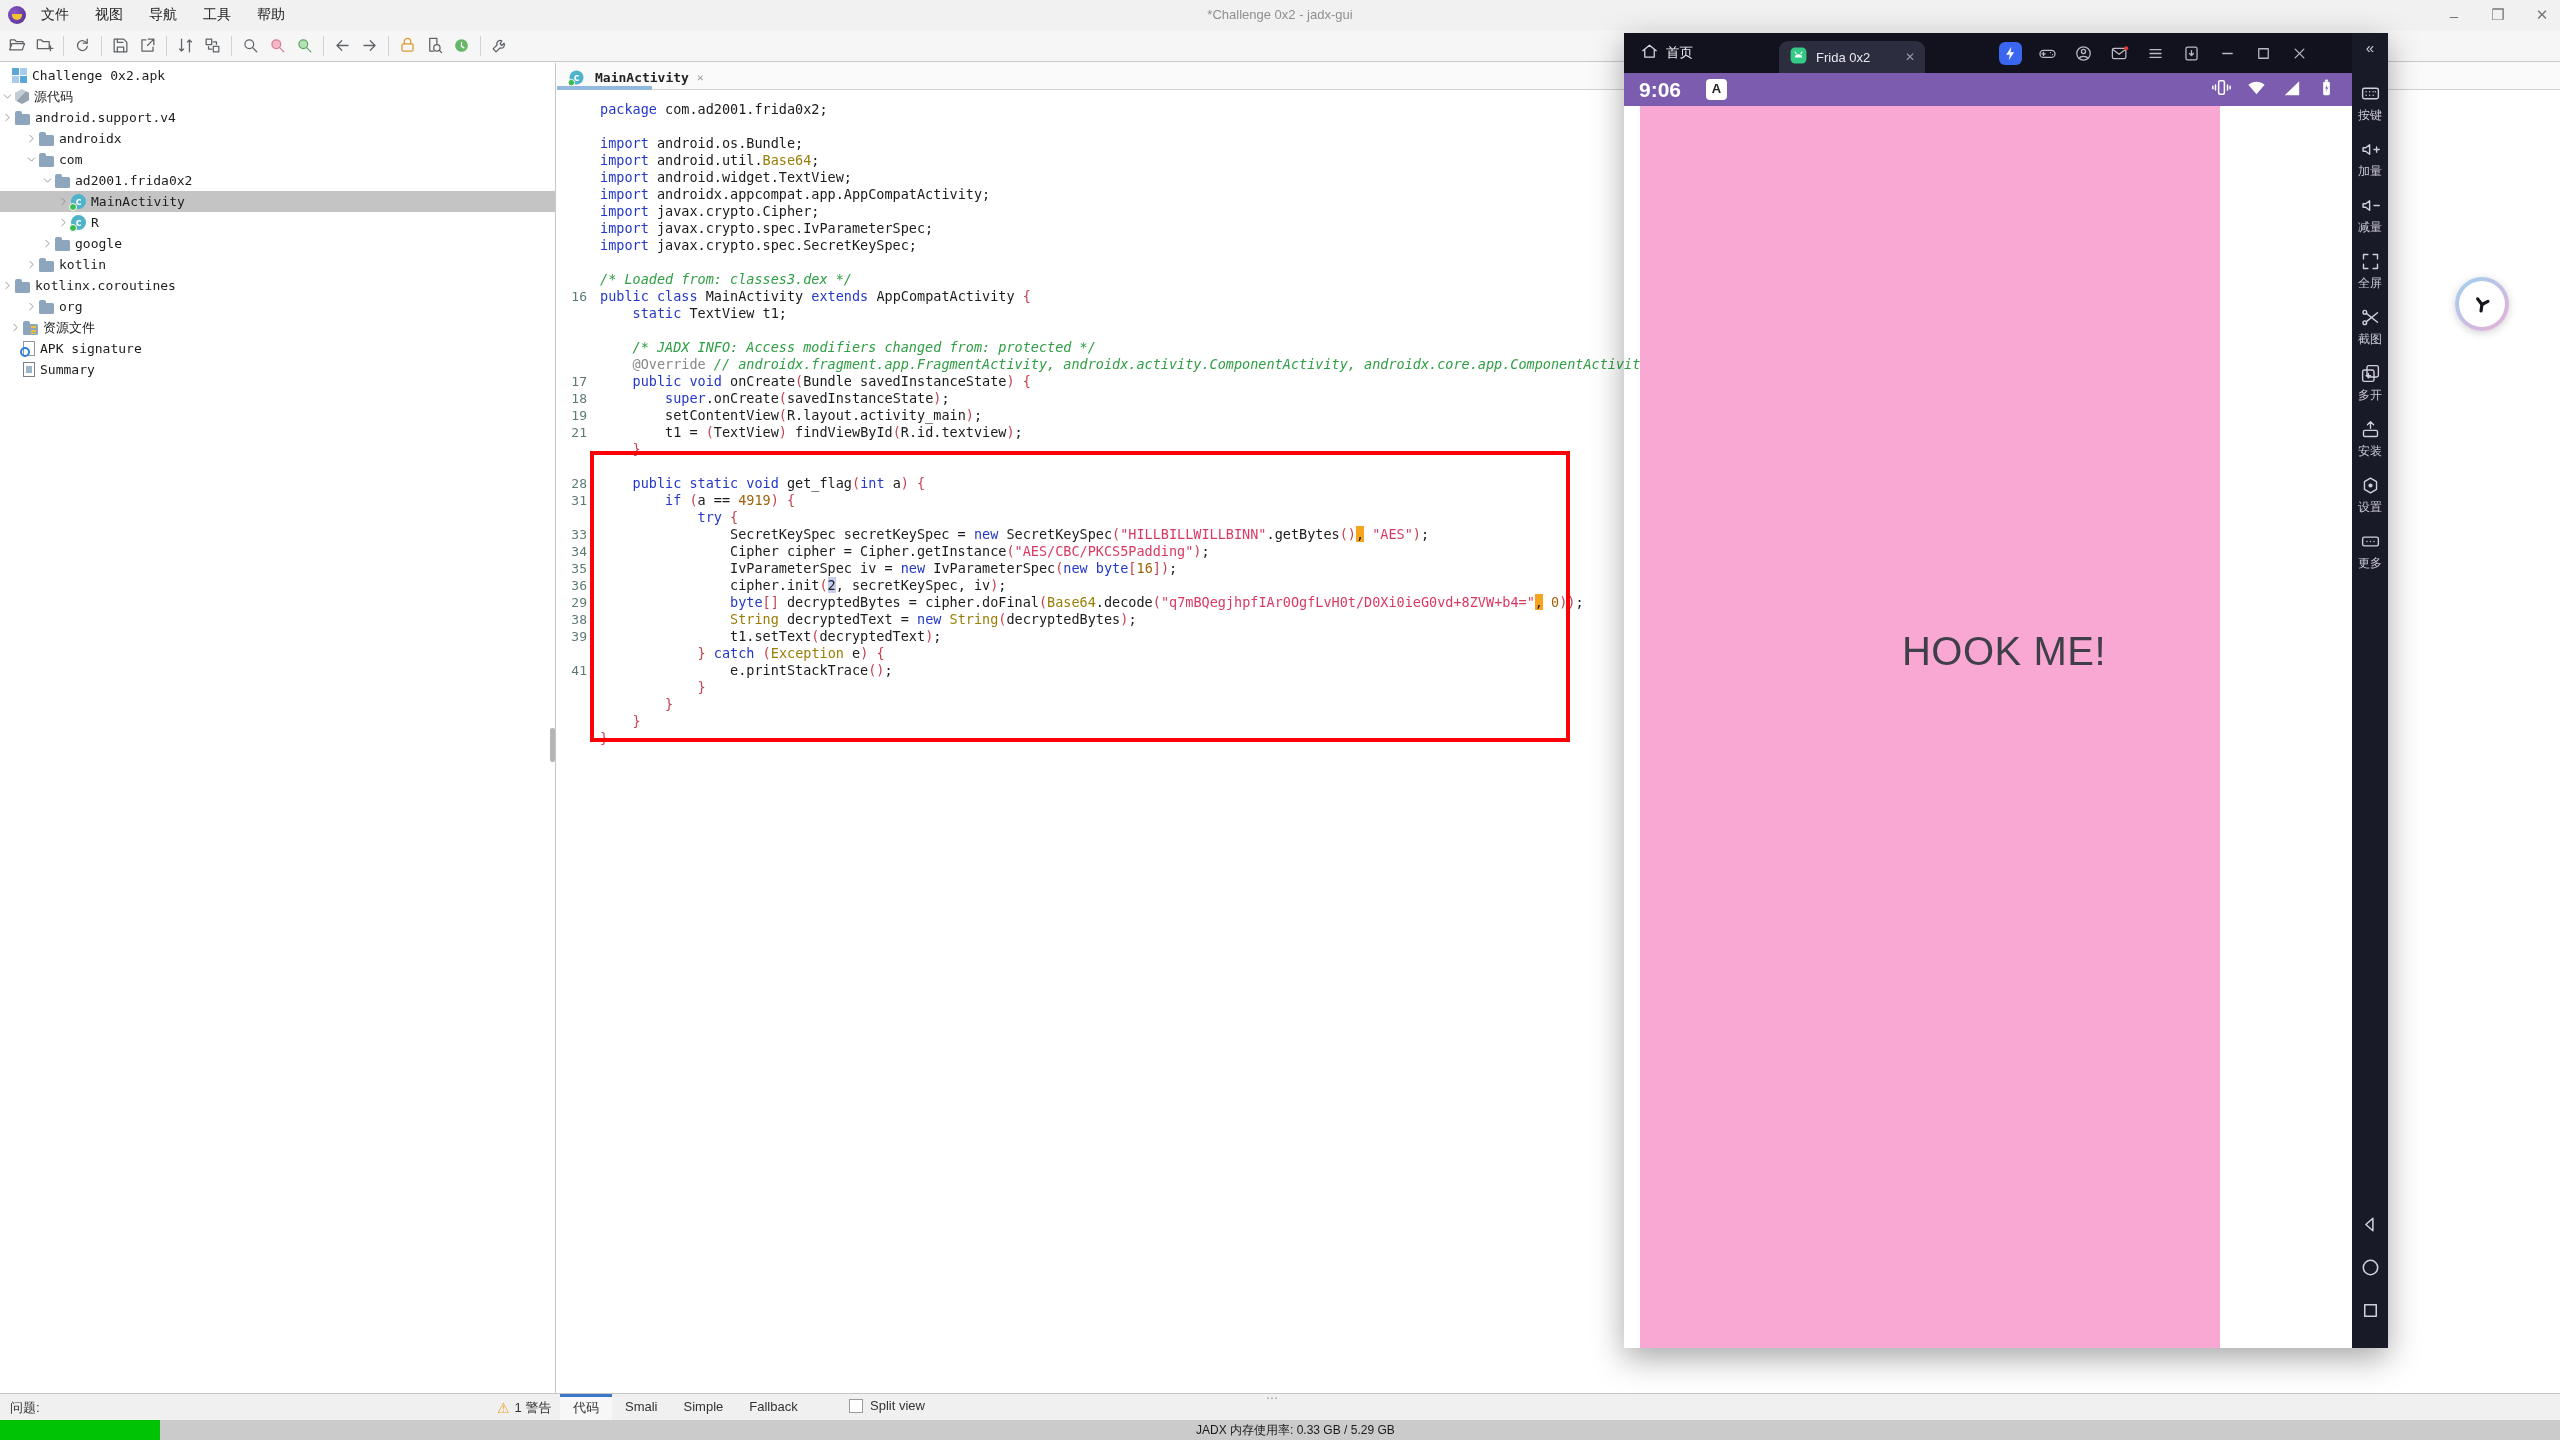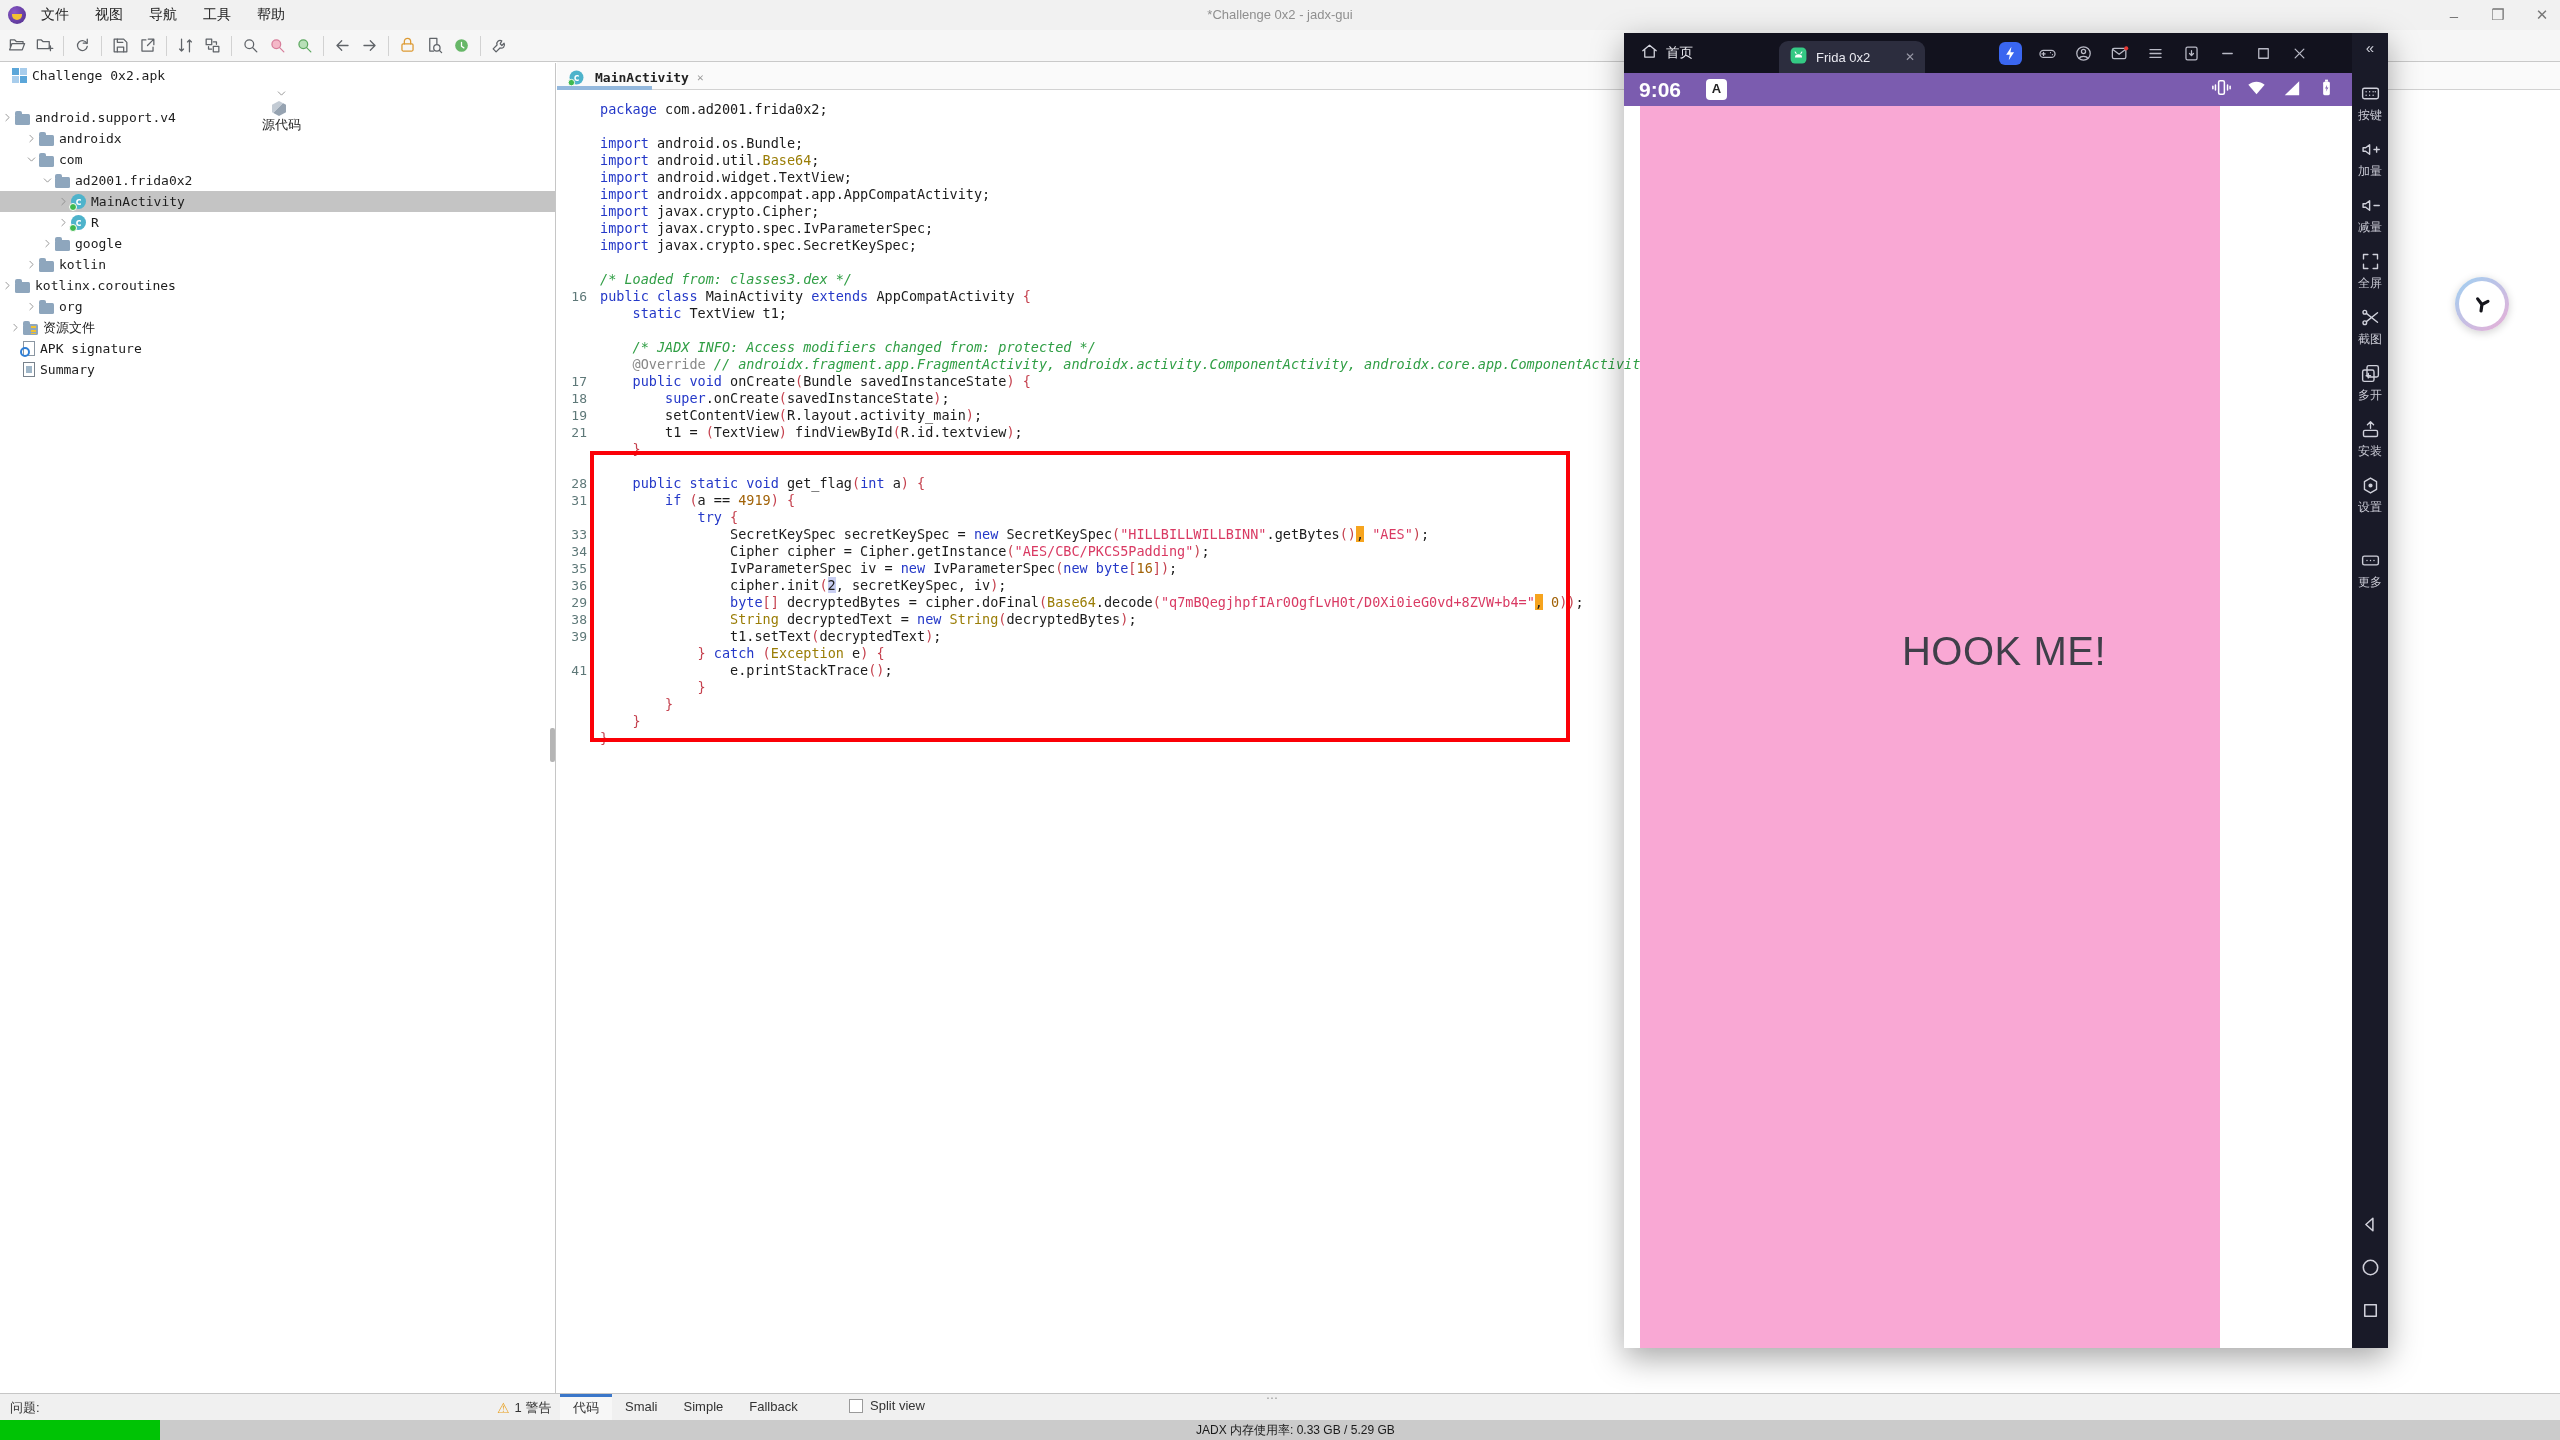--- a/index.html
+++ b/index.html
@@ -237,21 +237,21 @@
     <span class="tsep"></span>
     <span class="tbtn ">
       <svg class="" viewBox="0 0 24 24" fill="none" stroke="currentColor" stroke-width="1.6" stroke-linecap="round" stroke-linejoin="round">
         <path d="M14.8 6.2a4.2 4.2 0 00-5.9 5.2L4 16.3 7.7 20l4.9-4.9a4.2 4.2 0 005.2-5.9l-2.8 2.8-2.1-2.1z"></path>
       </svg>
     </span>
   </div>
 
 <div class="abs" id="tree">
     <div class="trow" style="padding-left: 12px;"><span class="tico ic-apk"></span><span>Challenge 0x2.apk</span></div>
-    <div class="trow" style="padding-left: 8px; flex-direction: column;"><span class="chev"><svg class="" viewBox="0 0 24 24" fill="none" stroke="currentColor" stroke-width="1.6" stroke-linecap="round" stroke-linejoin="round">
+    <div class="trow" style="padding-left: 0;"><span class="chev"><svg class="" viewBox="0 0 24 24" fill="none" stroke="currentColor" stroke-width="1.6" stroke-linecap="round" stroke-linejoin="round">
           <path d="M6 9l6 6 6-6"></path>
         </svg></span><span class="tico ic-pkg"></span><span>源代码</span></div>
     <div class="trow" style=""><span class="chev"><svg class="" viewBox="0 0 24 24" fill="none" stroke="currentColor" stroke-width="1.6" stroke-linecap="round" stroke-linejoin="round">
           <path d="M9 6l6 6-6 6"></path>
         </svg></span><span class="tico ic-folder"></span><span>android.support.v4</span></div>
     <div class="trow" style="padding-left: 24px;"><span class="chev"><svg class="" viewBox="0 0 24 24" fill="none" stroke="currentColor" stroke-width="1.6" stroke-linecap="round" stroke-linejoin="round">
           <path d="M9 6l6 6-6 6"></path>
         </svg></span><span class="tico ic-folder"></span><span>androidx</span></div>
     <div class="trow" style="padding-left: 24px;"><span class="chev"><svg class="" viewBox="0 0 24 24" fill="none" stroke="currentColor" stroke-width="1.6" stroke-linecap="round" stroke-linejoin="round">
           <path d="M6 9l6 6 6-6"></path>
@@ -508,21 +508,21 @@
         </svg>
         <span class="sblabel">安装</span>
       </div>
       <div class="sbitem" style="top: 442px;">
         <svg class="" viewBox="0 0 24 24" fill="none" stroke="currentColor" stroke-width="1.6" stroke-linecap="round" stroke-linejoin="round">
           <path d="M12 3.5l6.9 4v9l-6.9 4-6.9-4v-9z"></path>
           <circle cx="12" cy="12" r="1.6" fill="currentColor"></circle>
         </svg>
         <span class="sblabel">设置</span>
       </div>
-      <div class="sbitem" style="top: 517px;">
+      <div class="sbitem" style="top: 498px;">
         <svg class="" viewBox="0 0 24 24" fill="none" stroke="currentColor" stroke-width="1.6" stroke-linecap="round" stroke-linejoin="round">
           <rect x="3" y="7" width="18" height="10" rx="2"></rect>
           <path d="M8 12h.01M12 12h.01M16 12h.01"></path>
         </svg>
         <span class="sblabel">更多</span>
       </div>
       <div class="navitem" style="top: 1180px;">
         <svg class="" viewBox="0 0 24 24" fill="none" stroke="currentColor" stroke-width="1.6" stroke-linecap="round" stroke-linejoin="round">
           <path d="M14.5 5.5L7.2 12l7.3 6.5z"></path>
         </svg>

